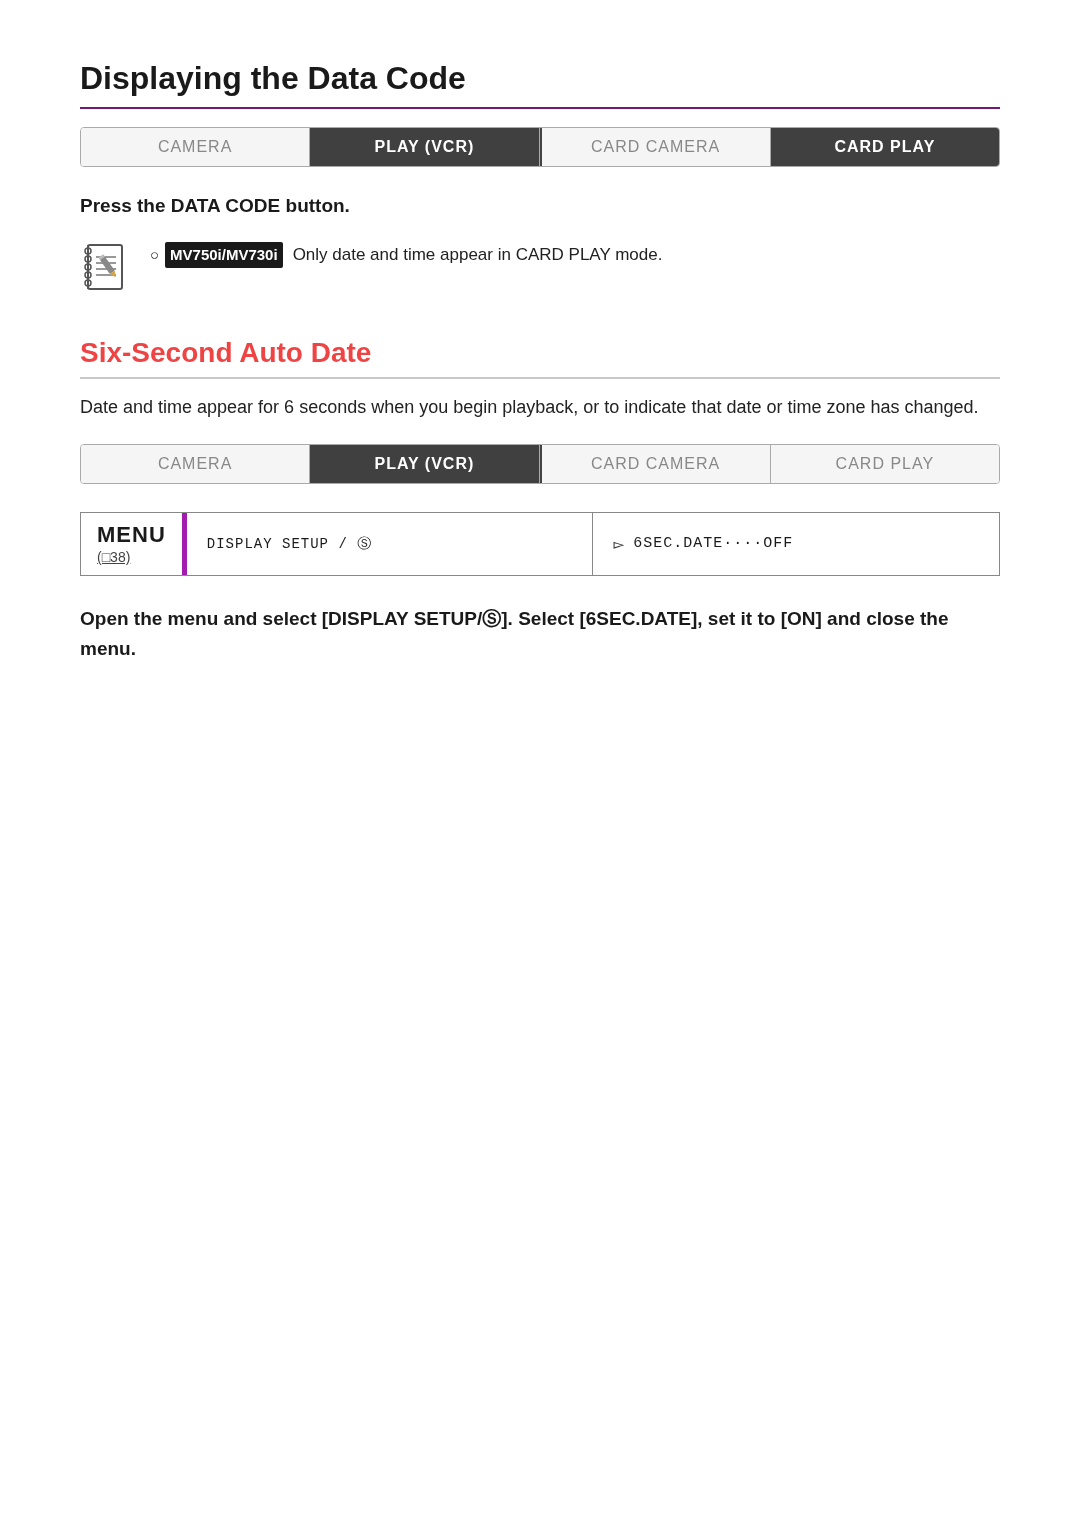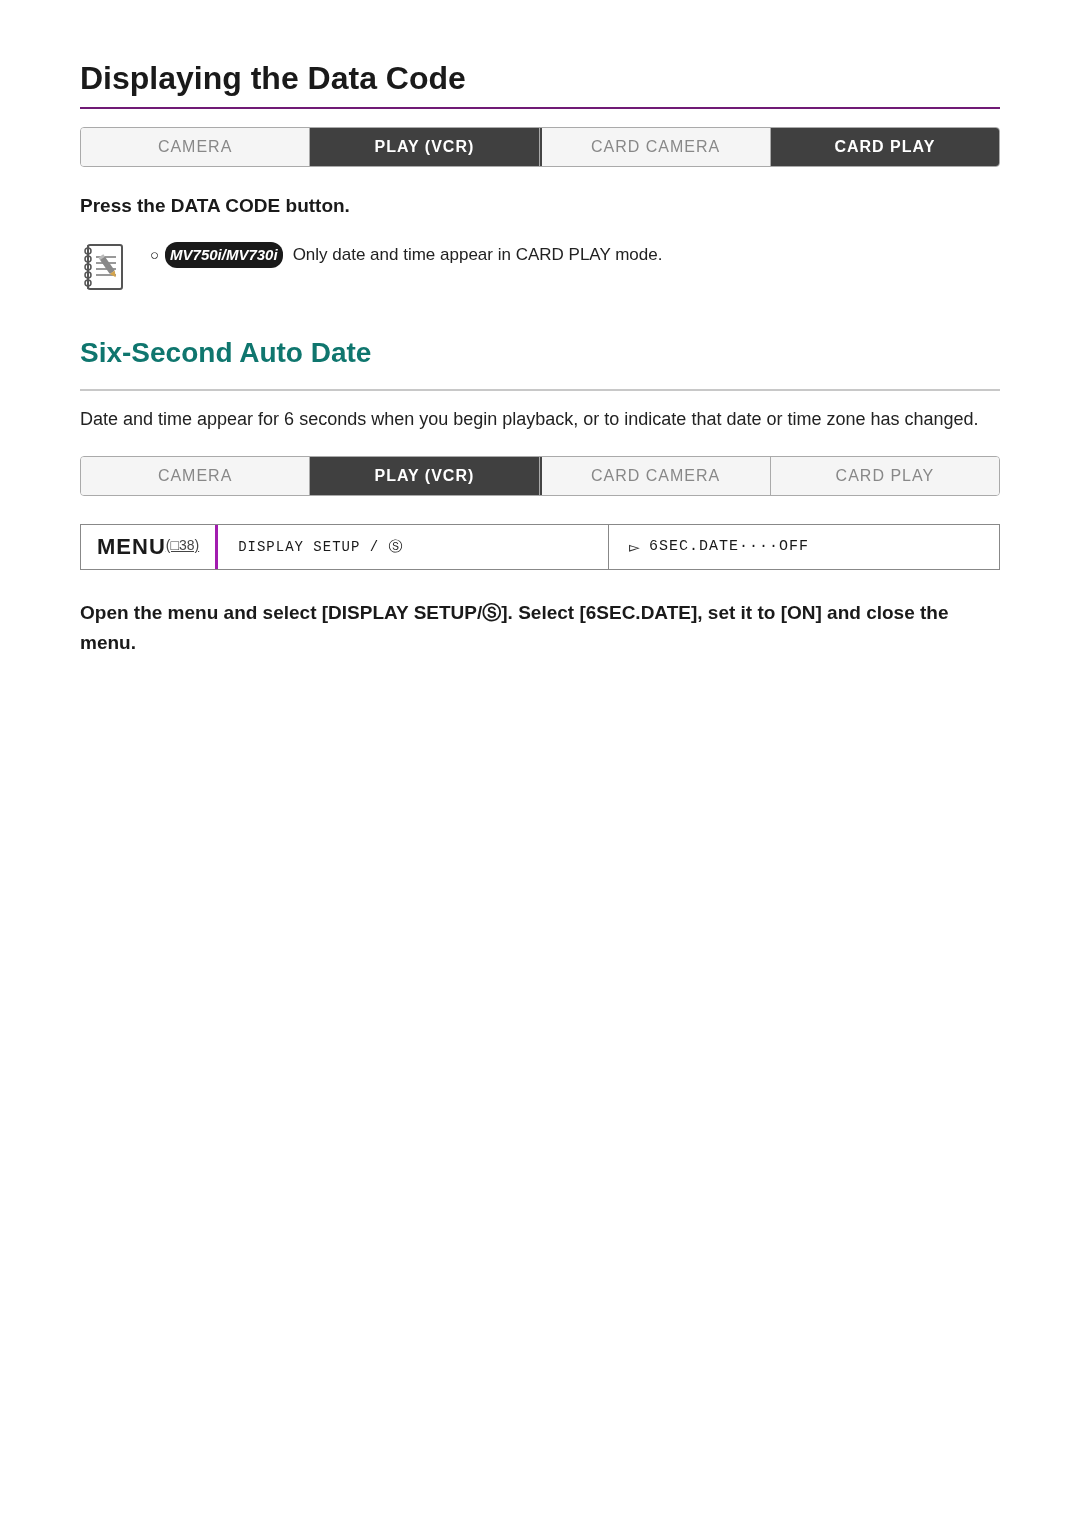--- a/index.html
+++ b/index.html
@@ -56,24 +56,24 @@
     .mode-separator {
       width: 2px;
       background: #444;
       flex: 0 0 2px;
     }
 
     
     h2.section-title {
       font-size: 28px;
       font-weight: bold;
-      color: #0f766e;
+      color: #ef4444;
       margin-bottom: 14px;
       border-bottom: 2px solid #c8c8c8;
-      padding-bottom: 20px;
+      padding-bottom: 8px;
     }
 
     .subsection-heading {
       font-size: 19px;
       font-weight: bold;
       margin-bottom: 16px;
     }
 
     
     .note-block {
@@ -98,27 +98,26 @@
       gap: 6px;
     }
 
     .note-content p::before {
       content: "○";
       font-size: 15px;
       flex-shrink: 0;
     }
 
     .model-badge {
-      font-style: italic;
       font-weight: bold;
       font-size: 15px;
       background: #1a1a1a;
       color: #fff;
       padding: 1px 5px;
-      border-radius: 12px;
+      border-radius: 2px;
       margin-right: 4px;
     }
 
     
     .body-text {
       font-size: 18px;
       line-height: 1.6;
       color: #222;
       margin-bottom: 22px;
     }
@@ -129,23 +128,24 @@
       align-items: stretch;
       border: 1px solid #888;
       margin-bottom: 28px;
       font-size: 16px;
     }
 
     .menu-label-block {
       flex: 0 0 auto;
       padding: 10px 16px;
       display: flex;
+      flex-direction: column;
       align-items: flex-start;
       justify-content: center;
-      border-right: 3px solid #a21caf;
+      border-right: 5px solid #a21caf;
     }
 
     .menu-label {
       font-size: 22px;
       font-weight: bold;
       letter-spacing: 1px;
       line-height: 1.1;
     }
 
     .menu-ref {

